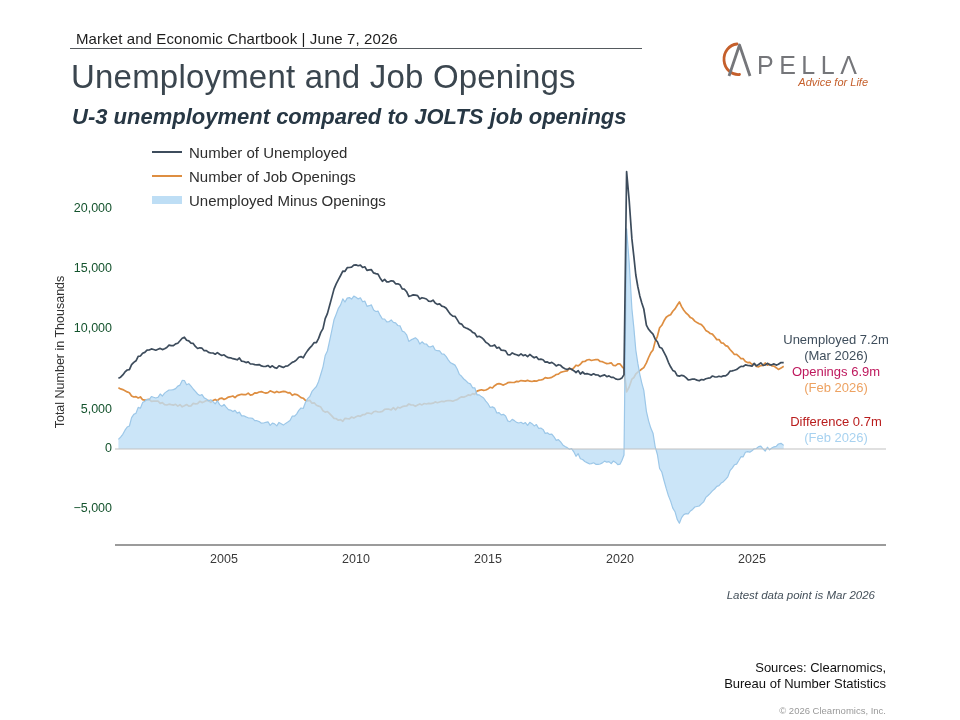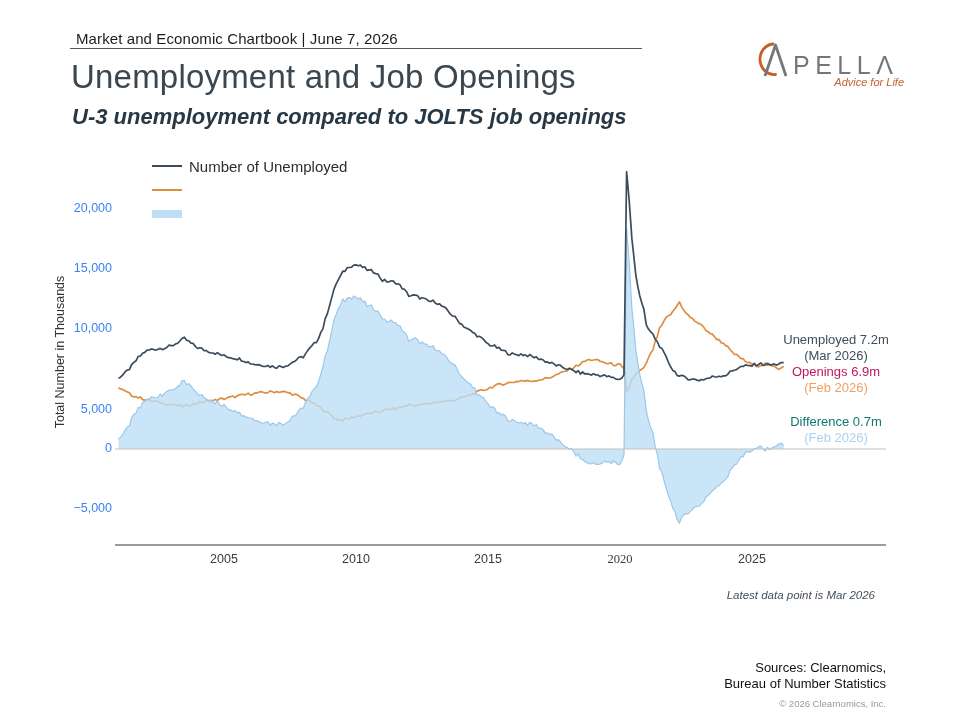--- a/index.html
+++ b/index.html
@@ -6,39 +6,39 @@
   body{
     width:960px;height:720px;position:relative;background:#ffffff;
     font-family:"Liberation Sans", sans-serif;overflow:hidden;color:#222;
   }
   .abs{position:absolute;}
   #header-line{left:76px;top:30px;font-size:15px;color:#1c1c1c;letter-spacing:0.1px;}
   #header-rule{left:70px;top:48px;width:572px;height:0;border-top:1.5px solid #555a5e;}
   #page-title{left:71px;top:58px;font-size:33px;font-weight:500;color:#3b464f;letter-spacing:0.2px;}
   #page-subtitle{left:72px;top:104px;font-size:22px;font-style:italic;font-weight:600;color:#273744;}
   
-  #logo{left:746px;top:36px;width:170px;height:52px;}
+  #logo{left:710px;top:36px;width:170px;height:52px;}
   
-  #legend{left:152px;top:157px;display:flex;flex-direction:column;gap:6px;}
+  #legend{left:152px;top:143px;display:flex;flex-direction:column;gap:6px;}
   .legend-row{display:flex;align-items:center;height:18px;}
   .legend-swatch{width:30px;margin-right:7px;flex:0 0 30px;}
   .legend-label{font-size:15px;color:#2e2e2e;white-space:nowrap;}
   
-  .ytick{position:absolute;width:70px;text-align:right;font-size:12.5px;color:#3b82f6;}
+  .ytick{position:absolute;width:70px;text-align:right;font-size:12.5px;color:#14532d;}
   .xtick{position:absolute;width:64px;text-align:center;font-size:12.5px;color:#3a3a3a;}
   #ylabel{left:60px;top:352px;transform:translate(-50%,-50%) rotate(-90deg);
     font-size:12.5px;color:#333;white-space:nowrap;}
   
   .ann-block{position:absolute;width:120px;left:776px;text-align:center;font-size:13px;line-height:16px;}
   #ann-top{top:332px;}
   #ann-bottom{top:414px;}
   .ann-line{white-space:nowrap;}
   #footnote{right:85px;top:589px;font-size:11.5px;font-style:italic;color:#44505a;}
   #sources{right:74px;top:660px;text-align:right;font-size:13px;line-height:16px;color:#111;}
-  #copyright{margin-top:4px;font-size:9.5px;color:#999;}
+  #copyright{margin-top:11px;font-size:9.5px;color:#999;}
   svg{position:absolute;left:0;top:0;}
 </style>
 </head>
 <body>
 
 <svg id="chart" width="960" height="720" viewBox="0 0 960 720">
     <path d="M118.4 387.8 L120.6 388.9 L122.8 389.6 L125.0 390.7 L127.2 391.9 L129.4 392.7 L131.6 395.9 L133.8 397.0 L136.0 396.6 L138.2 398.0 L140.4 396.9 L142.6 399.7 L144.8 400.1 L147.0 399.8 L149.2 399.4 L151.4 401.4 L153.6 401.2 L155.8 401.2 L158.0 401.0 L160.2 403.4 L162.4 402.6 L164.6 404.6 L166.8 405.0 L169.0 404.2 L171.2 404.7 L173.4 405.1 L175.6 404.3 L177.8 406.1 L180.0 404.7 L182.2 406.8 L184.4 405.7 L186.6 404.5 L188.8 406.2 L191.0 405.9 L193.2 403.4 L195.4 403.9 L197.6 403.6 L199.8 401.3 L202.0 402.6 L204.2 401.8 L206.4 400.6 L208.6 400.5 L210.8 402.3 L213.0 400.4 L215.2 399.4 L217.4 400.7 L219.6 398.6 L221.8 398.1 L224.0 399.4 L226.2 398.4 L228.4 397.1 L230.6 396.7 L232.8 396.0 L235.0 397.7 L237.2 395.6 L239.4 394.9 L241.6 394.3 L243.8 394.7 L246.0 394.6 L248.2 393.1 L250.4 395.1 L252.6 394.7 L254.8 392.8 L257.0 393.1 L259.2 392.0 L261.4 391.6 L263.6 392.5 L265.8 393.1 L268.0 392.6 L270.2 390.9 L272.4 391.7 L274.6 392.7 L276.8 391.4 L279.0 392.5 L281.2 391.9 L283.4 391.4 L285.6 391.7 L287.8 392.8 L290.0 392.7 L292.2 395.3 L294.4 394.2 L296.6 394.6 L298.8 395.8 L301.0 397.6 L303.2 398.2 L305.4 400.4 L307.6 400.9 L309.8 400.4 L312.0 403.2 L314.2 402.8 L316.4 405.3 L318.6 406.1 L320.8 407.1 L323.0 410.7 L325.2 412.1 L327.4 411.5 L329.6 413.6 L331.8 415.9 L334.0 418.4 L336.2 418.7 L338.4 420.2 L340.6 419.6 L342.8 421.3 L345.0 418.3 L347.2 418.7 L349.4 418.9 L351.6 417.0 L353.8 418.1 L356.0 416.7 L358.2 415.8 L360.4 416.3 L362.6 414.7 L364.8 414.7 L367.0 413.0 L369.2 413.2 L371.4 413.8 L373.6 411.8 L375.8 411.2 L378.0 412.0 L380.2 411.8 L382.4 411.4 L384.6 409.4 L386.8 409.0 L389.0 409.2 L391.2 409.9 L393.4 407.7 L395.6 409.8 L397.8 407.2 L400.0 408.0 L402.2 406.7 L404.4 406.2 L406.6 406.0 L408.8 404.0 L411.0 404.9 L413.2 405.0 L415.4 406.3 L417.6 405.0 L419.8 403.9 L422.0 404.9 L424.2 403.5 L426.4 404.0 L428.6 403.4 L430.8 403.7 L433.0 403.2 L435.2 401.9 L437.4 402.7 L439.6 402.0 L441.8 401.3 L444.0 401.7 L446.2 400.8 L448.4 400.5 L450.6 400.6 L452.8 401.2 L455.0 400.2 L457.2 399.6 L459.4 398.0 L461.6 396.8 L463.8 397.1 L466.0 396.2 L468.2 394.9 L470.4 395.3 L472.6 393.6 L474.8 394.4 L477.0 391.1 L479.2 390.4 L481.4 389.8 L483.6 390.4 L485.8 390.0 L488.0 388.9 L490.2 387.3 L492.4 388.0 L494.6 385.7 L496.8 384.2 L499.0 383.7 L501.2 384.2 L503.4 385.1 L505.6 384.1 L507.8 382.7 L510.0 382.3 L512.2 382.5 L514.4 382.5 L516.6 381.3 L518.8 381.6 L521.0 380.6 L523.2 380.8 L525.4 381.1 L527.6 380.4 L529.8 381.2 L532.0 381.5 L534.2 380.9 L536.4 381.2 L538.6 380.2 L540.8 380.0 L543.0 379.4 L545.2 377.6 L547.4 378.1 L549.6 377.8 L551.8 377.3 L554.0 376.1 L556.2 374.5 L558.4 374.1 L560.6 372.4 L562.8 371.8 L565.0 371.2 L567.2 370.9 L569.4 368.1 L571.6 369.6 L573.8 367.9 L576.0 365.2 L578.2 365.9 L580.4 364.3 L582.6 361.6 L584.8 361.5 L587.0 360.0 L589.2 359.5 L591.4 360.5 L593.6 360.0 L595.8 359.6 L598.0 359.6 L600.2 361.5 L602.4 361.7 L604.6 362.8 L606.8 363.6 L609.0 363.3 L611.2 362.8 L613.4 365.5 L615.6 365.6 L617.8 363.8 L620.0 363.9 L622.0 366.6 L624.0 368.7 L626.6 391.9 L629.2 387.0 L631.9 379.1 L633.9 377.5 L635.8 374.0 L637.8 372.2 L639.8 370.6 L641.8 369.0 L643.8 367.6 L646.4 362.9 L648.6 357.5 L650.8 352.8 L653.0 349.9 L655.2 341.4 L657.4 336.3 L659.6 327.7 L661.8 325.3 L664.0 320.8 L666.2 317.2 L668.4 315.6 L670.6 314.7 L672.8 311.3 L675.0 308.9 L677.2 305.3 L679.4 301.9 L681.6 306.6 L683.8 310.3 L686.0 313.0 L688.2 314.9 L690.4 317.6 L692.6 318.6 L694.8 321.1 L697.0 322.6 L699.2 323.8 L701.4 324.6 L703.6 327.0 L705.8 330.4 L708.0 331.7 L710.2 333.5 L712.4 334.1 L714.6 336.8 L716.8 339.6 L719.0 339.6 L721.2 342.8 L723.4 343.2 L725.6 345.6 L727.8 346.4 L730.0 349.5 L732.2 351.8 L734.4 354.5 L736.6 354.3 L738.8 356.3 L741.0 358.7 L743.2 358.7 L745.4 361.6 L747.6 362.6 L749.8 362.4 L752.0 364.5 L754.2 363.7 L756.4 366.5 L758.6 366.8 L760.8 365.6 L763.0 365.4 L765.2 363.0 L767.4 365.2 L769.6 364.1 L771.8 365.8 L774.0 366.1 L776.2 367.7 L778.4 369.4 L781.0 368.1 L783.7 366.2" fill="none" stroke="#de8e41" stroke-width="1.7" stroke-linejoin="round"></path>
     <path d="M118.4 439.4 L120.6 437.2 L122.8 434.3 L125.0 430.2 L127.2 427.0 L129.4 426.0 L131.6 417.7 L133.8 414.4 L136.0 413.2 L138.2 407.4 L140.4 408.2 L142.6 402.6 L144.8 401.3 L147.0 399.3 L149.2 399.7 L151.4 396.5 L153.6 397.3 L155.8 398.0 L158.0 397.3 L160.2 394.0 L162.4 396.0 L164.6 393.1 L166.8 391.4 L169.0 390.0 L171.2 390.0 L173.4 389.6 L175.6 388.6 L177.8 386.1 L180.0 385.1 L182.2 380.4 L184.4 380.5 L186.6 384.7 L188.8 383.7 L191.0 386.2 L193.2 389.0 L195.4 391.4 L197.6 394.0 L199.8 395.5 L202.0 394.6 L204.2 397.9 L206.4 399.0 L208.6 400.9 L210.8 399.8 L213.0 401.6 L215.2 403.9 L217.4 400.8 L219.6 404.6 L221.8 406.4 L224.0 404.4 L226.2 407.1 L228.4 409.6 L230.6 410.1 L232.8 411.6 L235.0 410.4 L237.2 413.1 L239.4 412.1 L241.6 415.9 L243.8 415.8 L246.0 416.9 L248.2 417.8 L250.4 418.0 L252.6 418.3 L254.8 420.7 L257.0 420.7 L259.2 421.6 L261.4 423.2 L263.6 423.0 L265.8 422.3 L268.0 421.8 L270.2 425.4 L272.4 423.1 L274.6 423.9 L276.8 425.9 L279.0 422.4 L281.2 423.7 L283.4 425.1 L285.6 423.4 L287.8 422.1 L290.0 420.5 L292.2 416.2 L294.4 416.2 L296.6 414.1 L298.8 410.4 L301.0 408.0 L303.2 408.5 L305.4 402.5 L307.6 398.7 L309.8 396.5 L312.0 391.4 L314.2 388.9 L316.4 386.5 L318.6 381.4 L320.8 374.3 L323.0 366.8 L325.2 355.5 L327.4 351.0 L329.6 340.9 L331.8 330.5 L334.0 319.8 L336.2 314.2 L338.4 308.3 L340.6 304.9 L342.8 298.9 L345.0 302.0 L347.2 298.1 L349.4 297.6 L351.6 299.1 L353.8 296.1 L356.0 297.3 L358.2 298.9 L360.4 297.8 L362.6 301.8 L364.8 301.1 L367.0 306.3 L369.2 305.7 L371.4 304.9 L373.6 310.1 L375.8 311.5 L378.0 311.1 L380.2 315.4 L382.4 319.0 L384.6 319.0 L386.8 321.9 L389.0 321.7 L391.2 319.9 L393.4 322.4 L395.6 322.9 L397.8 325.5 L400.0 325.8 L402.2 331.1 L404.4 332.0 L406.6 334.8 L408.8 341.4 L411.0 339.9 L413.2 338.9 L415.4 337.8 L417.6 339.6 L419.8 344.0 L422.0 341.8 L424.2 343.8 L426.4 344.0 L428.6 346.7 L430.8 346.8 L433.0 345.9 L435.2 350.0 L437.4 350.7 L439.6 350.9 L441.8 353.9 L444.0 354.1 L446.2 356.6 L448.4 360.1 L450.6 362.8 L452.8 363.9 L455.0 365.1 L457.2 369.0 L459.4 374.4 L461.6 376.3 L463.8 379.0 L466.0 380.8 L468.2 383.0 L470.4 383.9 L472.6 387.8 L474.8 387.8 L477.0 394.8 L479.2 394.9 L481.4 396.6 L483.6 398.0 L485.8 401.2 L488.0 403.7 L490.2 407.5 L492.4 406.9 L494.6 408.1 L496.8 413.0 L499.0 412.6 L501.2 414.9 L503.4 414.3 L505.6 415.9 L507.8 420.9 L510.0 421.7 L512.2 419.4 L514.4 420.6 L516.6 422.4 L518.8 423.0 L521.0 422.3 L523.2 423.8 L525.4 422.6 L527.6 425.3 L529.8 422.3 L532.0 423.7 L534.2 425.9 L536.4 424.6 L538.6 428.3 L540.8 428.1 L543.0 429.4 L545.2 433.4 L547.4 432.8 L549.6 434.4 L551.8 434.1 L554.0 436.8 L556.2 440.4 L558.4 439.6 L560.6 441.9 L562.8 444.9 L565.0 446.5 L567.2 447.6 L569.4 449.3 L571.6 448.6 L573.8 451.8 L576.0 456.3 L578.2 453.7 L580.4 458.7 L582.6 459.5 L584.8 461.5 L587.0 462.6 L589.2 463.8 L591.4 463.6 L593.6 462.8 L595.8 464.3 L598.0 464.4 L600.2 464.0 L602.4 462.9 L604.6 461.1 L606.8 462.2 L609.0 461.6 L611.2 463.6 L613.4 461.0 L615.6 462.4 L617.8 464.7 L620.0 464.2 L622.0 460.3 L624.0 455.0 L626.6 228.9 L629.2 262.7 L631.9 308.8 L633.9 328.4 L635.8 350.0 L637.8 363.2 L639.8 374.3 L641.8 383.1 L643.8 390.4 L646.4 411.3 L648.6 420.8 L650.8 428.1 L653.0 433.2 L655.2 446.8 L657.4 454.5 L659.6 468.5 L661.8 472.0 L664.0 480.5 L666.2 488.4 L668.4 495.6 L670.6 501.1 L672.8 508.1 L675.0 511.7 L677.2 519.4 L679.4 523.2 L681.6 517.6 L683.8 514.6 L686.0 513.6 L688.2 513.8 L690.4 511.0 L692.6 509.4 L694.8 507.0 L697.0 506.5 L699.2 506.0 L701.4 503.9 L703.6 501.9 L705.8 497.4 L708.0 495.5 L710.2 493.3 L712.4 490.9 L714.6 489.0 L716.8 486.4 L719.0 485.6 L721.2 483.1 L723.4 481.7 L725.6 479.4 L727.8 476.9 L730.0 470.7 L732.2 468.1 L734.4 464.8 L736.6 464.1 L738.8 460.5 L741.0 456.7 L743.2 456.8 L745.4 452.3 L747.6 451.6 L749.8 452.2 L752.0 450.7 L754.2 448.8 L756.4 448.5 L758.6 446.6 L760.8 446.2 L763.0 448.9 L765.2 451.1 L767.4 447.2 L769.6 449.8 L771.8 448.0 L774.0 446.8 L776.2 446.4 L778.4 444.0 L781.0 443.3 L783.7 445.4 L 783.7 449 L 118.4 449 Z" fill="rgba(190,222,246,0.8)" stroke="none"></path>
     <path d="M118.4 439.4 L120.6 437.2 L122.8 434.3 L125.0 430.2 L127.2 427.0 L129.4 426.0 L131.6 417.7 L133.8 414.4 L136.0 413.2 L138.2 407.4 L140.4 408.2 L142.6 402.6 L144.8 401.3 L147.0 399.3 L149.2 399.7 L151.4 396.5 L153.6 397.3 L155.8 398.0 L158.0 397.3 L160.2 394.0 L162.4 396.0 L164.6 393.1 L166.8 391.4 L169.0 390.0 L171.2 390.0 L173.4 389.6 L175.6 388.6 L177.8 386.1 L180.0 385.1 L182.2 380.4 L184.4 380.5 L186.6 384.7 L188.8 383.7 L191.0 386.2 L193.2 389.0 L195.4 391.4 L197.6 394.0 L199.8 395.5 L202.0 394.6 L204.2 397.9 L206.4 399.0 L208.6 400.9 L210.8 399.8 L213.0 401.6 L215.2 403.9 L217.4 400.8 L219.6 404.6 L221.8 406.4 L224.0 404.4 L226.2 407.1 L228.4 409.6 L230.6 410.1 L232.8 411.6 L235.0 410.4 L237.2 413.1 L239.4 412.1 L241.6 415.9 L243.8 415.8 L246.0 416.9 L248.2 417.8 L250.4 418.0 L252.6 418.3 L254.8 420.7 L257.0 420.7 L259.2 421.6 L261.4 423.2 L263.6 423.0 L265.8 422.3 L268.0 421.8 L270.2 425.4 L272.4 423.1 L274.6 423.9 L276.8 425.9 L279.0 422.4 L281.2 423.7 L283.4 425.1 L285.6 423.4 L287.8 422.1 L290.0 420.5 L292.2 416.2 L294.4 416.2 L296.6 414.1 L298.8 410.4 L301.0 408.0 L303.2 408.5 L305.4 402.5 L307.6 398.7 L309.8 396.5 L312.0 391.4 L314.2 388.9 L316.4 386.5 L318.6 381.4 L320.8 374.3 L323.0 366.8 L325.2 355.5 L327.4 351.0 L329.6 340.9 L331.8 330.5 L334.0 319.8 L336.2 314.2 L338.4 308.3 L340.6 304.9 L342.8 298.9 L345.0 302.0 L347.2 298.1 L349.4 297.6 L351.6 299.1 L353.8 296.1 L356.0 297.3 L358.2 298.9 L360.4 297.8 L362.6 301.8 L364.8 301.1 L367.0 306.3 L369.2 305.7 L371.4 304.9 L373.6 310.1 L375.8 311.5 L378.0 311.1 L380.2 315.4 L382.4 319.0 L384.6 319.0 L386.8 321.9 L389.0 321.7 L391.2 319.9 L393.4 322.4 L395.6 322.9 L397.8 325.5 L400.0 325.8 L402.2 331.1 L404.4 332.0 L406.6 334.8 L408.8 341.4 L411.0 339.9 L413.2 338.9 L415.4 337.8 L417.6 339.6 L419.8 344.0 L422.0 341.8 L424.2 343.8 L426.4 344.0 L428.6 346.7 L430.8 346.8 L433.0 345.9 L435.2 350.0 L437.4 350.7 L439.6 350.9 L441.8 353.9 L444.0 354.1 L446.2 356.6 L448.4 360.1 L450.6 362.8 L452.8 363.9 L455.0 365.1 L457.2 369.0 L459.4 374.4 L461.6 376.3 L463.8 379.0 L466.0 380.8 L468.2 383.0 L470.4 383.9 L472.6 387.8 L474.8 387.8 L477.0 394.8 L479.2 394.9 L481.4 396.6 L483.6 398.0 L485.8 401.2 L488.0 403.7 L490.2 407.5 L492.4 406.9 L494.6 408.1 L496.8 413.0 L499.0 412.6 L501.2 414.9 L503.4 414.3 L505.6 415.9 L507.8 420.9 L510.0 421.7 L512.2 419.4 L514.4 420.6 L516.6 422.4 L518.8 423.0 L521.0 422.3 L523.2 423.8 L525.4 422.6 L527.6 425.3 L529.8 422.3 L532.0 423.7 L534.2 425.9 L536.4 424.6 L538.6 428.3 L540.8 428.1 L543.0 429.4 L545.2 433.4 L547.4 432.8 L549.6 434.4 L551.8 434.1 L554.0 436.8 L556.2 440.4 L558.4 439.6 L560.6 441.9 L562.8 444.9 L565.0 446.5 L567.2 447.6 L569.4 449.3 L571.6 448.6 L573.8 451.8 L576.0 456.3 L578.2 453.7 L580.4 458.7 L582.6 459.5 L584.8 461.5 L587.0 462.6 L589.2 463.8 L591.4 463.6 L593.6 462.8 L595.8 464.3 L598.0 464.4 L600.2 464.0 L602.4 462.9 L604.6 461.1 L606.8 462.2 L609.0 461.6 L611.2 463.6 L613.4 461.0 L615.6 462.4 L617.8 464.7 L620.0 464.2 L622.0 460.3 L624.0 455.0 L626.6 228.9 L629.2 262.7 L631.9 308.8 L633.9 328.4 L635.8 350.0 L637.8 363.2 L639.8 374.3 L641.8 383.1 L643.8 390.4 L646.4 411.3 L648.6 420.8 L650.8 428.1 L653.0 433.2 L655.2 446.8 L657.4 454.5 L659.6 468.5 L661.8 472.0 L664.0 480.5 L666.2 488.4 L668.4 495.6 L670.6 501.1 L672.8 508.1 L675.0 511.7 L677.2 519.4 L679.4 523.2 L681.6 517.6 L683.8 514.6 L686.0 513.6 L688.2 513.8 L690.4 511.0 L692.6 509.4 L694.8 507.0 L697.0 506.5 L699.2 506.0 L701.4 503.9 L703.6 501.9 L705.8 497.4 L708.0 495.5 L710.2 493.3 L712.4 490.9 L714.6 489.0 L716.8 486.4 L719.0 485.6 L721.2 483.1 L723.4 481.7 L725.6 479.4 L727.8 476.9 L730.0 470.7 L732.2 468.1 L734.4 464.8 L736.6 464.1 L738.8 460.5 L741.0 456.7 L743.2 456.8 L745.4 452.3 L747.6 451.6 L749.8 452.2 L752.0 450.7 L754.2 448.8 L756.4 448.5 L758.6 446.6 L760.8 446.2 L763.0 448.9 L765.2 451.1 L767.4 447.2 L769.6 449.8 L771.8 448.0 L774.0 446.8 L776.2 446.4 L778.4 444.0 L781.0 443.3 L783.7 445.4" fill="none" stroke="#9cc7e8" stroke-width="1.2" stroke-linejoin="round"></path>
     <path d="M 115 449 L 886 449" fill="none" stroke="#c2c2c2" stroke-width="1.2"></path>
@@ -61,51 +61,53 @@
 <div class="abs" id="page-title">Unemployment and Job Openings</div>
 <div class="abs" id="page-subtitle">U-3 unemployment compared to JOLTS job openings</div>
 
 <div class="abs" id="legend">
     <div class="legend-row">
       <span class="legend-swatch" style="height: 2px; background-color: rgb(61, 76, 92);"></span>
       <span class="legend-label">Number of Unemployed</span>
     </div>
     <div class="legend-row">
       <span class="legend-swatch" style="height: 2px; background-color: rgb(222, 142, 65);"></span>
+      <span class="legend-label">Number of Job Openings</span>
     </div>
     <div class="legend-row">
       <span class="legend-swatch" style="height: 8px; background-color: rgb(190, 222, 245);"></span>
+      <span class="legend-label">Unemployed Minus Openings</span>
     </div>
   </div>
 
 <div id="yticks">
     <div class="ytick" style="left: 42px; top: 201px;">20,000</div>
     <div class="ytick" style="left: 42px; top: 261px;">15,000</div>
     <div class="ytick" style="left: 42px; top: 321px;">10,000</div>
     <div class="ytick" style="left: 42px; top: 402px;">5,000</div>
     <div class="ytick" style="left: 42px; top: 441px;">0</div>
     <div class="ytick" style="left: 42px; top: 501px;">−5,000</div>
   </div>
 <div id="xticks">
     <div class="xtick" style="left: 192px; top: 552px;">2005</div>
     <div class="xtick" style="left: 324px; top: 552px;">2010</div>
     <div class="xtick" style="left: 456px; top: 552px;">2015</div>
-    <div class="xtick" style="left: 588px; top: 552px; font-family: Liberation Serif, serif;">2020</div>
+    <div class="xtick" style="left: 588px; top: 552px;">2020</div>
     <div class="xtick" style="left: 720px; top: 552px;">2025</div>
   </div>
 <div class="abs" id="ylabel">Total Number in Thousands</div>
 
 <div class="ann-block" id="ann-top">
     <div class="ann-line" style="color: rgb(63, 78, 92);">Unemployed 7.2m</div>
     <div class="ann-line" style="color: rgb(63, 78, 92);">(Mar 2026)</div>
     <div class="ann-line" style="color: #be185d;">Openings 6.9m</div>
     <div class="ann-line" style="color: rgb(237, 162, 98);">(Feb 2026)</div>
   </div>
 <div class="ann-block" id="ann-bottom">
-    <div class="ann-line" style="color: #0f766e;">Difference 0.7m</div>
+    <div class="ann-line" style="color: #b91c1c;">Difference 0.7m</div>
     <div class="ann-line" style="color: rgb(168, 210, 240);">(Feb 2026)</div>
   </div>
 
 <div class="abs" id="footnote">Latest data point is Mar 2026</div>
 <div class="abs" id="sources">
   <div>Sources: Clearnomics,</div>
   <div>Bureau of Number Statistics</div>
   <div id="copyright">© 2026 Clearnomics, Inc.</div>
 </div>
 

